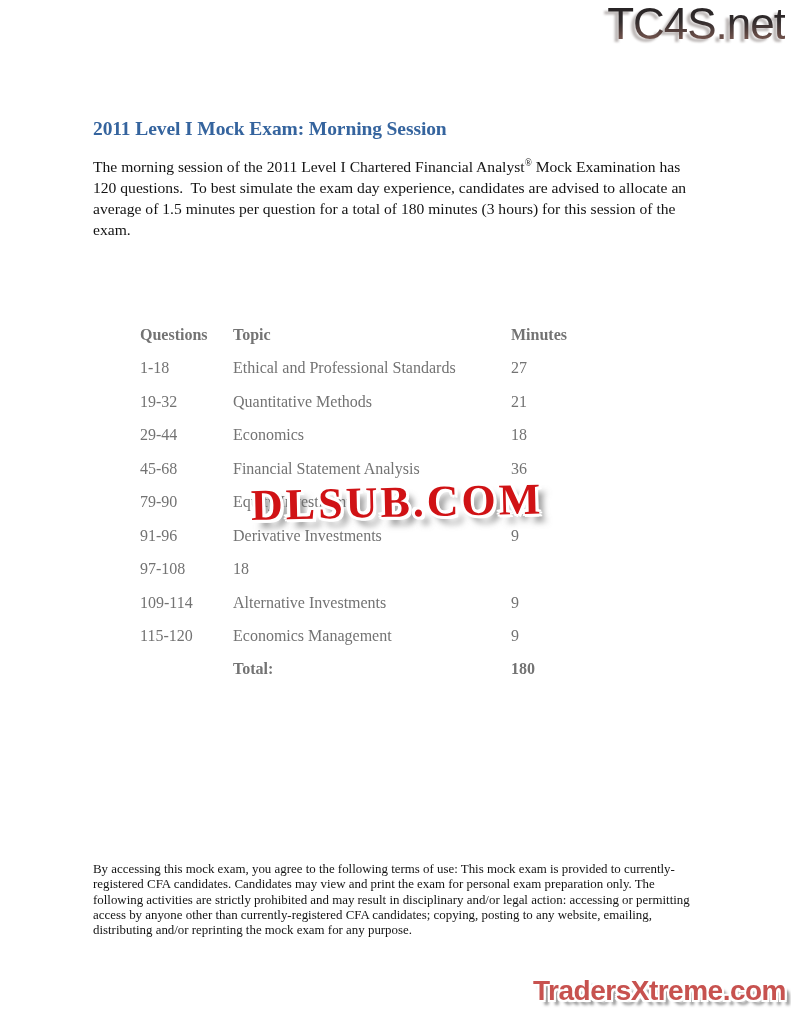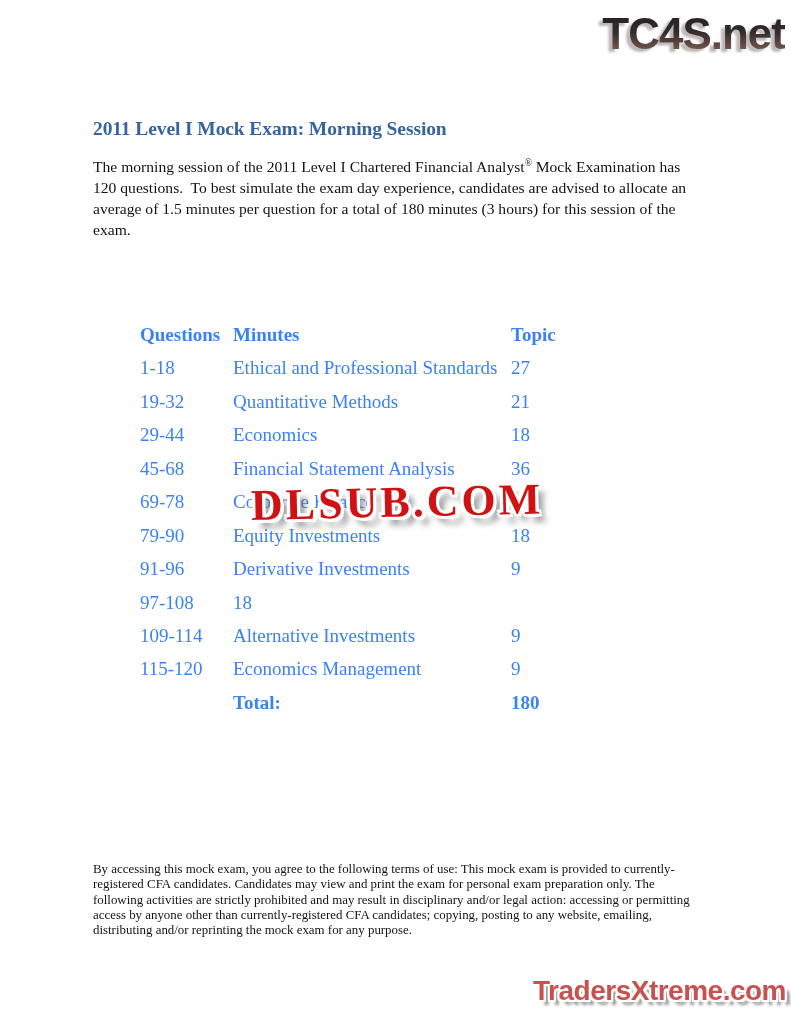--- a/index.html
+++ b/index.html
@@ -3,22 +3,22 @@
 <meta charset="utf-8">
 <style>
   html,body{margin:0;padding:0;background:#ffffff;}
   .page{
     position:relative;width:791px;height:1024px;background:#ffffff;
     overflow:hidden;font-family:"Liberation Serif",serif;color:#1a1a1a;
   }
 
   
   .tc4s{
-    position:absolute;top:12px;right:6px;
-    font-family:"Liberation Sans",sans-serif;font-weight:bold;
+    position:absolute;top:2px;right:6px;
+    font-family:"Liberation Sans",sans-serif;font-weight:normal;
     font-size:44px;line-height:1;letter-spacing:-1px;
     background:linear-gradient(to bottom,#232021 0%,#322c2d 45%,#6b4f49 80%,#8d6f67 100%);
     -webkit-background-clip:text;background-clip:text;color:transparent;
     filter:drop-shadow(-4px 3px 1px rgba(185,180,179,.95));
   }
 
   
   .title{
     position:absolute;left:93px;top:118px;margin:0;
     font-size:19.5px;font-weight:bold;letter-spacing:-0.1px;
@@ -26,21 +26,21 @@
   }
 
   
   .intro{
     position:absolute;left:93px;top:156px;width:660px;margin:0;
     font-size:15.6px;line-height:21px;white-space:pre-wrap;color:#131313;font-family:Liberation Serif, serif;
   }
   .intro sup{font-size:60%;line-height:0;}
 
   
-  .sched{position:absolute;left:140px;top:325px;width:540px;font-size:19px;color:#3b82f6;}
+  .sched{position:absolute;left:140px;top:325px;width:540px;font-size:16px;color:#737373;}
   .row{display:grid;grid-template-columns:93px 278px 1fr;height:33.45px;align-items:start;line-height:20px;}
   .row.header .c,.row.total .c{font-weight:bold;}
 
   
   .watermark{
     position:absolute;left:251px;top:484px;
     font-family:"Liberation Serif",serif;font-weight:bold;
     font-size:44px;line-height:1;letter-spacing:3px;
     color:var(--watermark_red,#d01215);
     transform:rotate(-1.3deg);transform-origin:left center;
@@ -81,47 +81,42 @@
   <h1 class="title">2011 Level I Mock Exam: Morning Session</h1>
 
   <p class="intro"><span>The morning session of the 2011 Level I Chartered Financial Analyst</span><sup>®</sup><span> Mock Examination has
 120 questions.  To best simulate the exam day experience, candidates are advised to allocate an
 average of 1.5 minutes per question for a total of 180 minutes (3 hours) for this session of the
 exam.</span></p>
 
   <div class="sched">
     <div class="row header">
       <div class="c q">Questions</div>
+      <div class="c t">Topic</div>
       <div class="c m">Minutes</div>
-      <div class="c t">Topic</div>
     </div>
     <div class="row">
       <div class="c q">1-18</div>
       <div class="c t">Ethical and Professional Standards</div>
       <div class="c m">27</div>
     </div>
     <div class="row">
       <div class="c q">19-32</div>
       <div class="c t">Quantitative Methods</div>
       <div class="c m">21</div>
     </div>
     <div class="row">
       <div class="c q">29-44</div>
       <div class="c t">Economics</div>
       <div class="c m">18</div>
     </div>
     <div class="row">
       <div class="c q">45-68</div>
       <div class="c t">Financial Statement Analysis</div>
       <div class="c m">36</div>
-    </div>
-    <div class="row">
-      <div class="c q">69-78</div>
-      <div class="c t">Corporate Finance</div>
-      <div class="c m"></div>
     </div>
     <div class="row">
       <div class="c q">79-90</div>
       <div class="c t">Equity Investments</div>
       <div class="c m">18</div>
     </div>
     <div class="row">
       <div class="c q">91-96</div>
       <div class="c t">Derivative Investments</div>
       <div class="c m">9</div>

